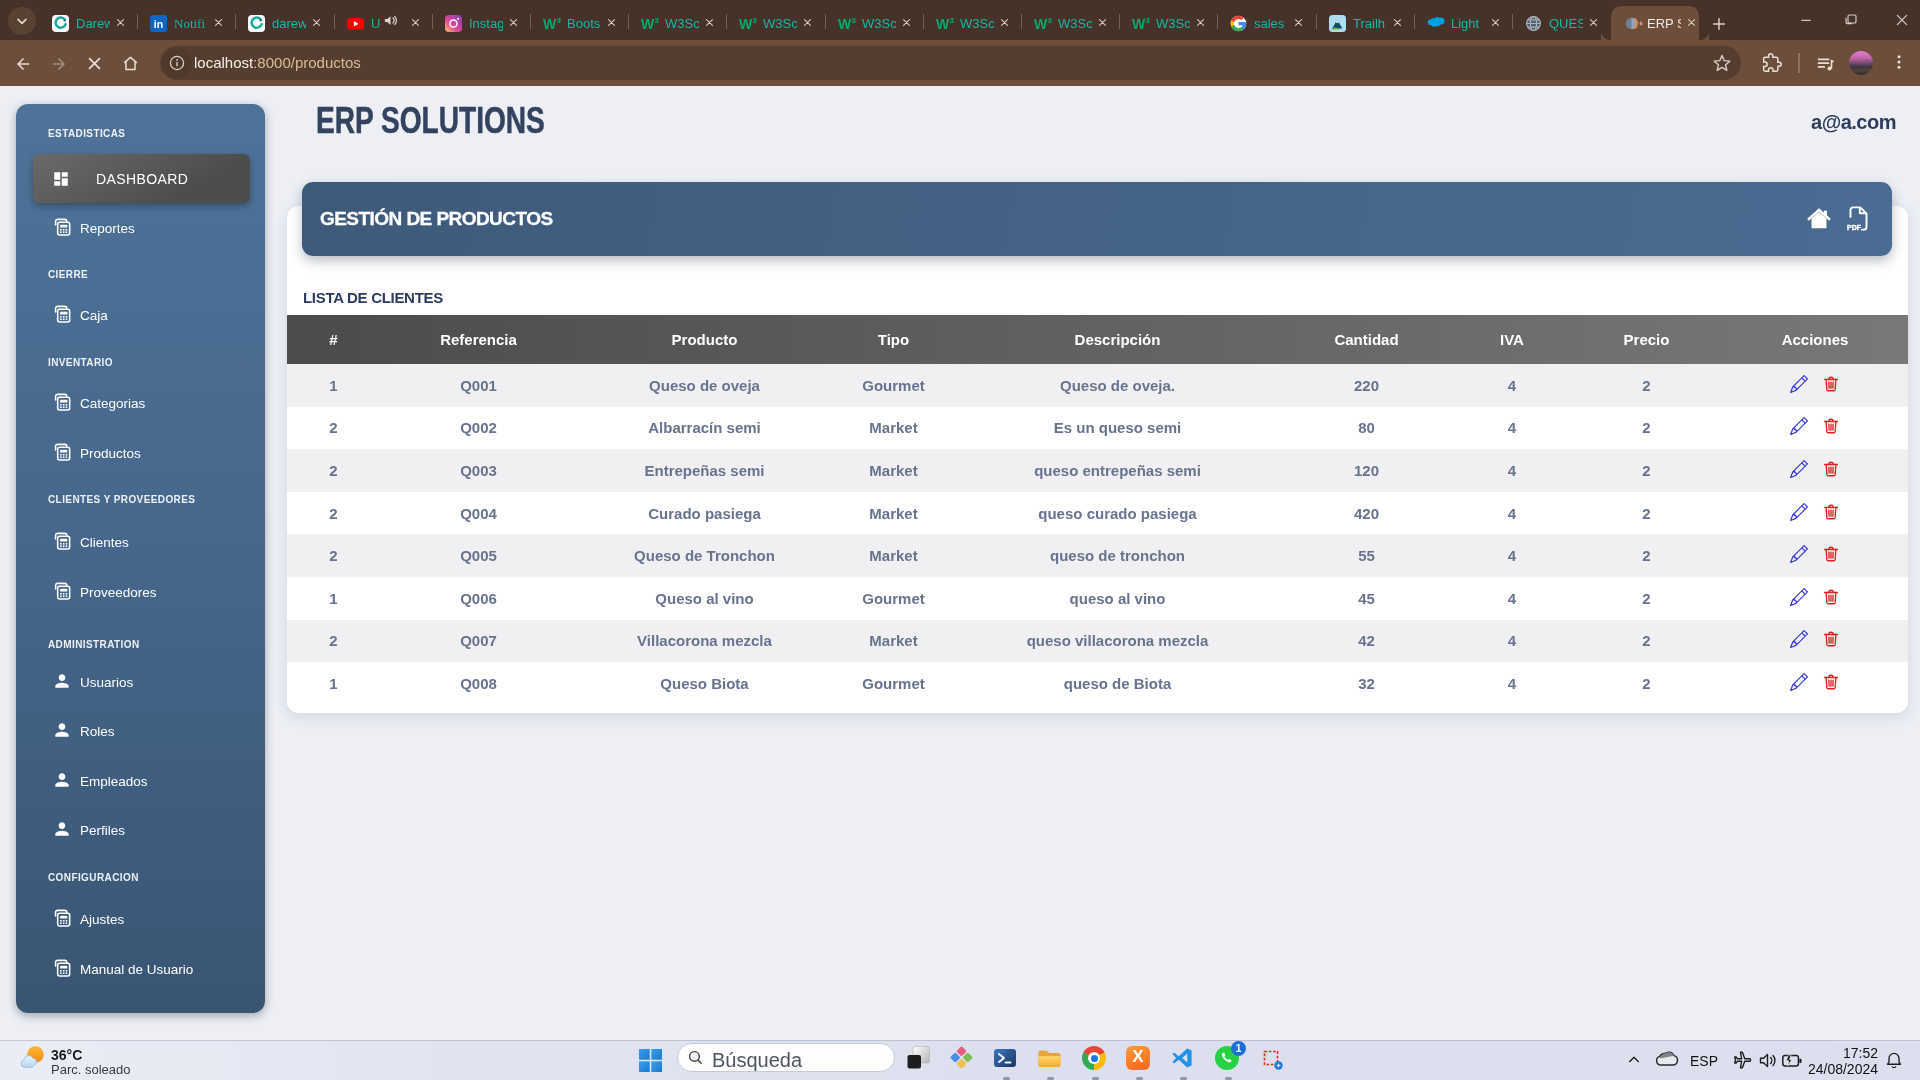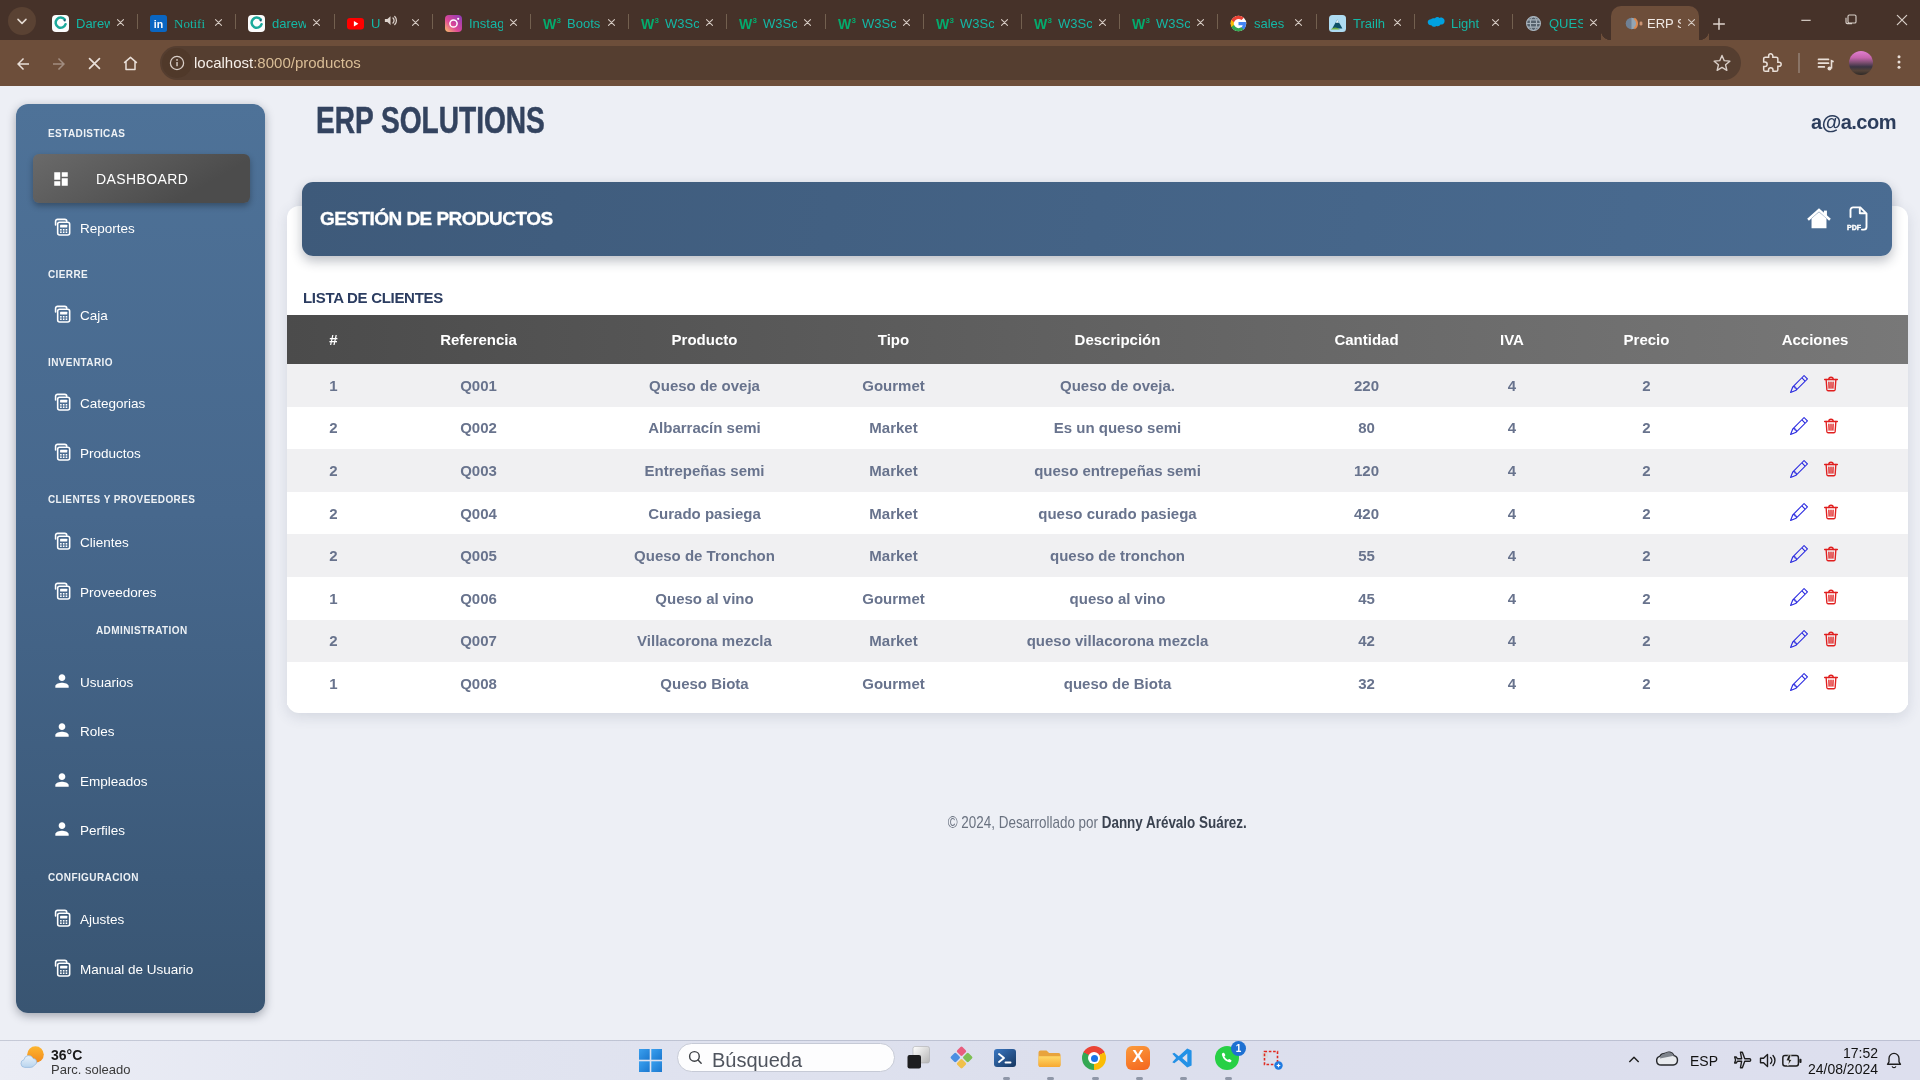--- a/index.html
+++ b/index.html
@@ -431,21 +431,21 @@
             <rect x="9.7" y="14.4" width="1.9" height="1.9"></rect>
             <rect x="13.05" y="14.4" width="1.9" height="1.9"></rect>
             <rect x="16.4" y="14.4" width="1.9" height="1.9"></rect>
             <rect x="9.7" y="17.3" width="1.9" height="1.9"></rect>
             <rect x="13.05" y="17.3" width="1.9" height="1.9"></rect>
             <rect x="16.4" y="17.3" width="1.9" height="1.9"></rect>
           </g>
         </svg>
         <span>Proveedores</span>
       </div>
-<div class="shead" style="top:521px;margin-left:48px;">ADMINISTRATION</div>
+<div class="shead" style="top:535px;">ADMINISTRATION</div>
 <div class="sitem" style="top:569px;">
         <svg width="20" height="20" viewBox="0 0 24 24" fill="#fff">
           <path d="M12 12c2.21 0 4-1.79 4-4s-1.79-4-4-4-4 1.79-4 4 1.79 4 4 4zm0 2c-2.67 0-8 1.34-8 4v2h16v-2c0-2.66-5.33-4-8-4z"></path>
         </svg>
         <span>Usuarios</span>
       </div>
 <div class="sitem" style="top:618px;">
         <svg width="20" height="20" viewBox="0 0 24 24" fill="#fff">
           <path d="M12 12c2.21 0 4-1.79 4-4s-1.79-4-4-4-4 1.79-4 4 1.79 4 4 4zm0 2c-2.67 0-8 1.34-8 4v2h16v-2c0-2.66-5.33-4-8-4z"></path>
         </svg>
@@ -679,21 +679,20 @@
                 <path fill-rule="evenodd" d="M12.146.146a.5.5 0 0 1 .708 0l3 3a.5.5 0 0 1 0 .708l-10 10a.5.5 0 0 1-.168.11l-5 2a.5.5 0 0 1-.65-.65l2-5a.5.5 0 0 1 .11-.168l10-10zM11.207 2.5 13.5 4.793 14.793 3.5 12.5 1.207 11.207 2.5zm1.586 3L10.5 3.207 4 9.707V10h.5a.5.5 0 0 1 .5.5v.5h.5a.5.5 0 0 1 .5.5v.5h.293l6.5-6.5zm-9.761 5.175-.106.106-1.528 3.821 3.821-1.528.106-.106A.5.5 0 0 1 5 12.5V12h-.5a.5.5 0 0 1-.5-.5V11h-.5a.5.5 0 0 1-.468-.325z"></path>
               </svg></span><span style="display:inline-block;vertical-align:middle;"><svg width="18" height="18" viewBox="0 0 24 24" fill="none" stroke="#e01f1f" stroke-width="1.8" stroke-linecap="round" stroke-linejoin="round">
                 <path d="M3.5 6h17"></path>
                 <path d="M9 6a3 3 0 0 1 6 0"></path>
                 <path d="M5.5 6l1 13.5a1.8 1.8 0 0 0 1.8 1.5h7.4a1.8 1.8 0 0 0 1.8-1.5l1-13.5"></path>
                 <path d="M9.2 9.5l.3 8M12 9.5v8M14.8 9.5l-.3 8"></path>
               </svg></span></td>
         </tr>
 </tbody>
   </table>
-  <div class="abs" id="footer"><span class="in">© 2024, Desarrollado por <b>Danny Arévalo Suárez.</b></span></div>
 </div>
 
 <div class="abs" id="taskbar">
 <svg width="0" height="0" style="position:absolute">
       <defs>
 <linearGradient id="igg" x1="0" y1="1" x2="1" y2="0">
           <stop offset="0" stop-color="#fdc468"></stop>
           <stop offset=".4" stop-color="#df4996"></stop>
           <stop offset="1" stop-color="#8a3ab9"></stop>
         </linearGradient>

